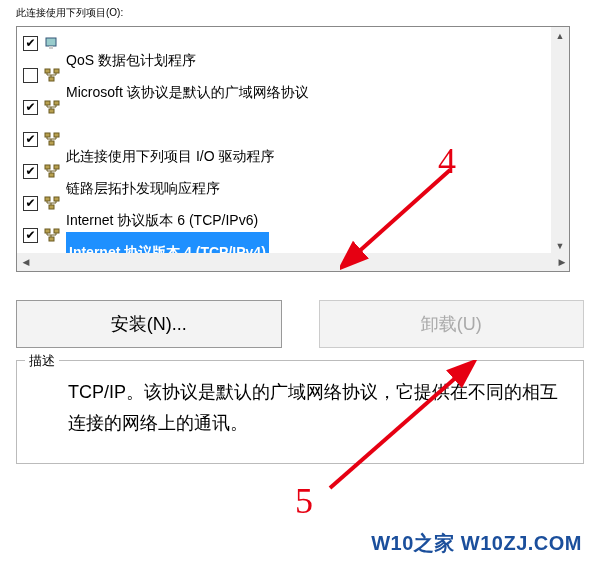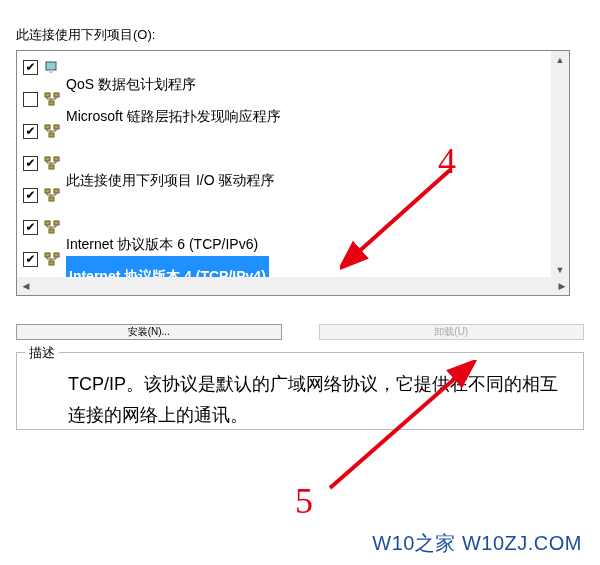--- a/index.html
+++ b/index.html
@@ -6,22 +6,22 @@
     body {
       font-family: "Microsoft YaHei", "SimSun", Tahoma, sans-serif;
       font-size: 13px;
       background: #fff;
       width: 600px;
       height: 565px;
       position: relative;
       color: #000;
     }
     .section-label {
-      margin: 26px 0 6px 16px;
-      font-size: 13px;
+      margin: 6px 0 6px 16px;
+      font-size: 10px;
     }
     .listbox-wrap {
       margin: 0 16px;
       border: 1px solid #888;
       width: 554px;
       height: 246px;
       background: #fff;
       position: relative;
       overflow: hidden;
     }
@@ -103,41 +103,41 @@
     }
     .hscroll .arrow.left { left: 0; }
     .hscroll .arrow.right { right: 0; }
     .button-row {
       display: flex;
       gap: 18px;
       margin: 28px 16px 0 16px;
     }
     .btn {
       flex: 1;
-      height: 16px;
+      height: 48px;
       border: 1px solid #999;
       background: #f3f3f3;
-      font-size: 10px;
+      font-size: 18px;
       font-family: inherit;
       cursor: pointer;
       display: flex;
       align-items: center;
       justify-content: center;
     }
     .btn.disabled {
       color: #aaa;
       border-color: #ccc;
       margin-left: 19px;
     }
     .group-box {
       margin: 12px 16px 0 16px;
       position: relative;
       border: 1px solid #bbb;
       padding: 16px 12px 14px 12px;
-      height: 78px;
+      height: 104px;
     }
     .group-title {
       position: absolute;
       top: -9px; left: 8px;
       background: #fff;
       padding: 0 4px;
       font-size: 13px;
     }
     .group-text {
       font-size: 18px;
@@ -155,21 +155,21 @@
     }
     .arrow-svg {
       position: absolute;
       pointer-events: none;
     }
     .footer {
       position: absolute;
       right: 18px;
       bottom: 8px;
       font-size: 20px;
-      font-weight: normal;
+      font-weight: bold;
       color: #1b4f9c;
       font-family: "SimHei", "Microsoft YaHei", sans-serif;
       letter-spacing: 0.5px;
     }
   </style>
 </head>
 <body>
 
 <div class="section-label">此连接使用下列项目(O):</div>
 
@@ -191,21 +191,21 @@
           <svg width="16" height="16">
             <rect x="1" y="2" width="5" height="4" fill="#b8a050" stroke="#6b5a20"></rect>
             <rect x="10" y="2" width="5" height="4" fill="#b8a050" stroke="#6b5a20"></rect>
             <rect x="5" y="10" width="5" height="4" fill="#b8a050" stroke="#6b5a20"></rect>
             <line x1="3" y1="6" x2="3" y2="8" stroke="#6b5a20"></line>
             <line x1="12" y1="6" x2="12" y2="8" stroke="#6b5a20"></line>
             <line x1="3" y1="8" x2="12" y2="8" stroke="#6b5a20"></line>
             <line x1="7" y1="8" x2="7" y2="10" stroke="#6b5a20"></line>
           </svg>
         </span>
-        <span class="item-label">Microsoft 链路层拓扑发现响应程序</span>
+        <span class="item-label">Microsoft 该协议是默认的广域网络协议</span>
       </div>
       <div class="list-item">
         <div class="checkbox">✔</div>
         <span class="icon-net">
           <svg width="16" height="16">
             <rect x="1" y="2" width="5" height="4" fill="#b8a050" stroke="#6b5a20"></rect>
             <rect x="10" y="2" width="5" height="4" fill="#b8a050" stroke="#6b5a20"></rect>
             <rect x="5" y="10" width="5" height="4" fill="#b8a050" stroke="#6b5a20"></rect>
             <line x1="3" y1="6" x2="3" y2="8" stroke="#6b5a20"></line>
             <line x1="12" y1="6" x2="12" y2="8" stroke="#6b5a20"></line>
@@ -235,20 +235,21 @@
           <svg width="16" height="16">
             <rect x="1" y="2" width="5" height="4" fill="#b8a050" stroke="#6b5a20"></rect>
             <rect x="10" y="2" width="5" height="4" fill="#b8a050" stroke="#6b5a20"></rect>
             <rect x="5" y="10" width="5" height="4" fill="#b8a050" stroke="#6b5a20"></rect>
             <line x1="3" y1="6" x2="3" y2="8" stroke="#6b5a20"></line>
             <line x1="12" y1="6" x2="12" y2="8" stroke="#6b5a20"></line>
             <line x1="3" y1="8" x2="12" y2="8" stroke="#6b5a20"></line>
             <line x1="7" y1="8" x2="7" y2="10" stroke="#6b5a20"></line>
           </svg>
         </span>
+        <span class="item-label">链路层拓扑发现响应程序</span>
       </div>
       <div class="list-item">
         <div class="checkbox">✔</div>
         <span class="icon-net">
           <svg width="16" height="16">
             <rect x="1" y="2" width="5" height="4" fill="#b8a050" stroke="#6b5a20"></rect>
             <rect x="10" y="2" width="5" height="4" fill="#b8a050" stroke="#6b5a20"></rect>
             <rect x="5" y="10" width="5" height="4" fill="#b8a050" stroke="#6b5a20"></rect>
             <line x1="3" y1="6" x2="3" y2="8" stroke="#6b5a20"></line>
             <line x1="12" y1="6" x2="12" y2="8" stroke="#6b5a20"></line>

